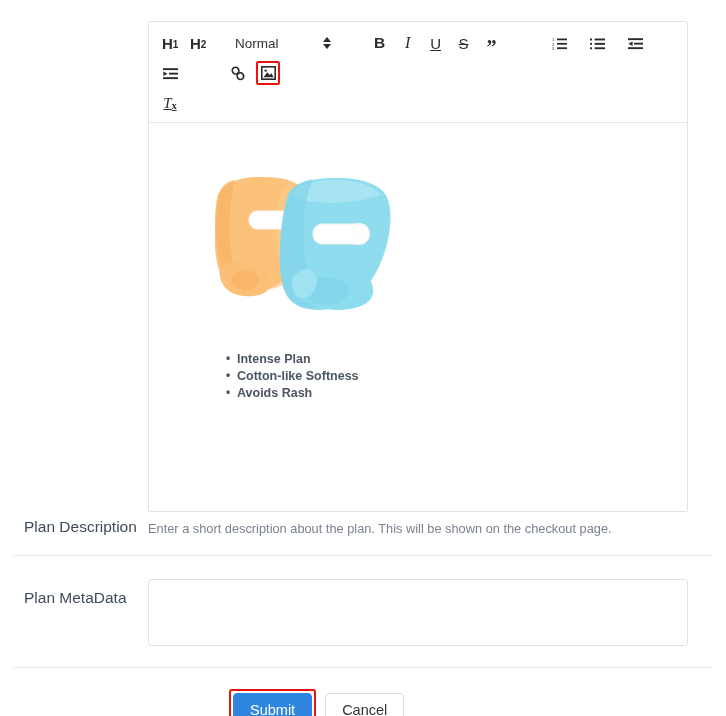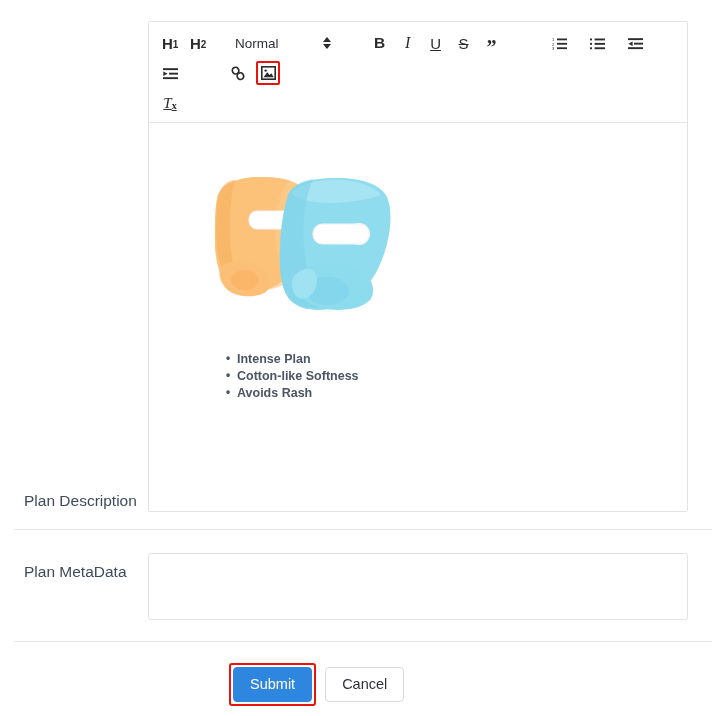--- a/index.html
+++ b/index.html
@@ -445,20 +445,21 @@
 
         <ul class="editor-list">
           <li>Intense Plan</li>
           <li>Cotton-like Softness</li>
           <li>Avoids Rash</li>
         </ul>
 
       </div>
     </div>
 
+    <div class="help-text">Enter a short description about the plan. This will be shown on the checkout page.</div>
   </div>
 </div>
 
 <hr class="divider">
 
 <div class="form-row" id="metadata-row">
   <div class="field-label">Plan MetaData</div>
   <div class="field-control">
     <textarea class="meta-textarea" placeholder="" style=""></textarea>
   </div>

